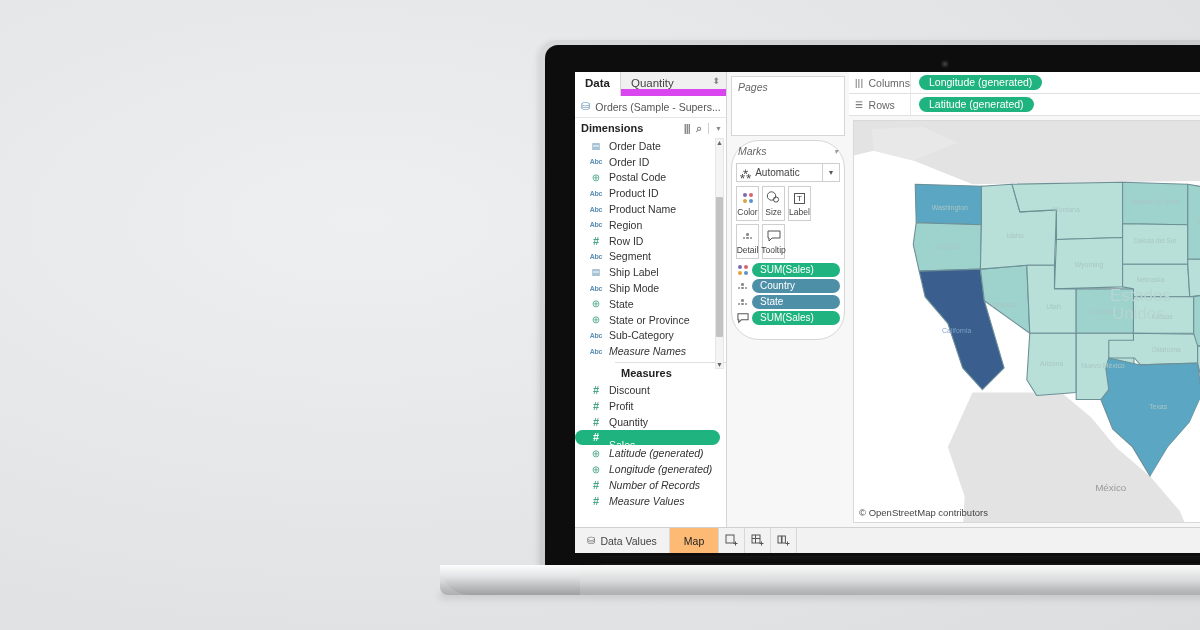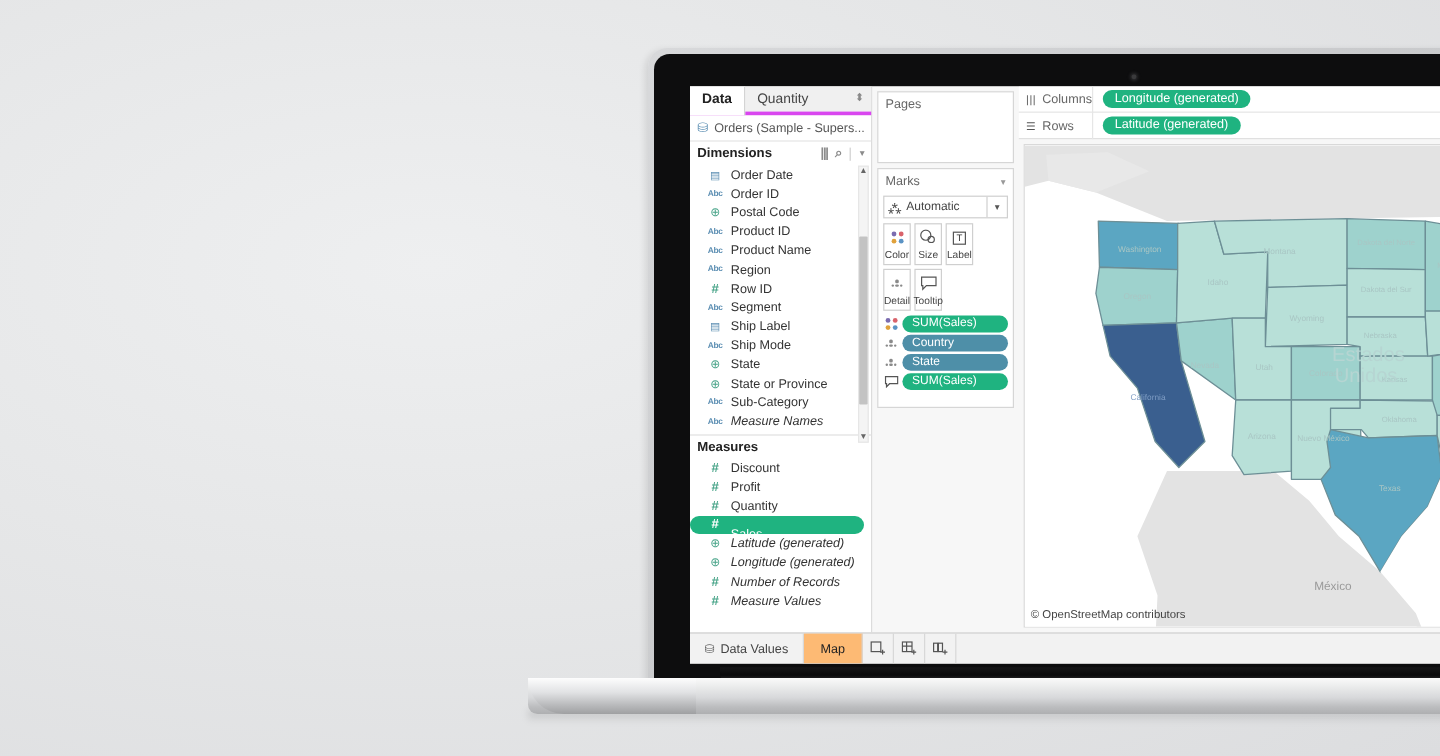--- a/index.html
+++ b/index.html
@@ -56,21 +56,21 @@
     border-radius: 0 0 5px 5px;
   }
 
   
   .ui { position:absolute; left:0; top:0; width:675px; height:481px;
         background:#f7f7f7; font-size:11px; color:#333; }
 
   
   #data-pane { position:absolute; left:0; top:0; width:152px; height:455px;
                background:#fff; border-right:1px solid #d4d4d4; }
-  #pane-tabs { display:flex; height:24px; border-bottom:3px solid #d946ef; background:#f0f0f0; }
+  #pane-tabs { display:flex; height:24px; border-bottom:7px solid #d946ef; background:#f0f0f0; }
   .pane-tab { padding:5px 10px 0 10px; font-size:11.5px; color:#444; height:24px;}
   .pane-tab.active { background:#fff; font-weight:bold; color:#222; border-right:1px solid #d4d4d4;}
   .pane-tab.inactive { color:#444; flex:1; }
   .tab-spin { margin-left:auto; padding:4px 6px 0 0; color:#888; font-size:9px; }
 
   .ds-row { display:flex; align-items:center; gap:5px; height:22px; padding:0 6px;
             border-bottom:1px solid #e5e5e5; color:#555; }
   .ds-row .txt { font-size:10.5px; color:#555; white-space:nowrap; overflow:hidden; }
 
   .sec-head { display:flex; align-items:center; height:20px; padding:0 4px 0 6px;
@@ -95,21 +95,21 @@
   .scroll-track { position:absolute; right:2px; top:0; width:9px; background:#f4f4f4;
                   border:1px solid #e6e6e6; }
   .scroll-thumb { position:absolute; left:0; width:7px; background:#c3c3c3; border-radius:1px; }
   .scroll-arrow { position:absolute; left:0; width:7px; text-align:center; font-size:7px; color:#666; }
 
   .meas-head { border-top:1px solid #e0e0e0; margin-top:2px; }
 
   
   #shelf-col { position:absolute; left:152px; top:0; width:122px; height:455px; background:#f7f7f7; padding:4px; }
   .card { background:#fff; border:1px solid #d6d6d6; margin-bottom:4px; }
-  .card-title { font-size:10.5px; color:#666; padding:4px 6px; }
+  .card-title { font-size:10.5px; color:#666; padding:4px 6px;font-style:italic; }
   .card-title.with-caret { display:flex; align-items:center; }
   .card-title .caret { margin-left:auto; color:#999; font-size:8px; }
 
   .mark-type { display:flex; align-items:center; gap:4px; margin:2px 4px 4px 4px;
                border:1px solid #cfcfcf; height:19px; padding:0 3px; background:#fff; font-size:10px; color:#444;}
   .mark-type .mt-drop { margin-left:auto; border-left:1px solid #cfcfcf; padding-left:3px; width:14px; text-align:center; color:#555; font-size:8px; height:17px; line-height:17px;}
 
   .btn-grid { display:flex; gap:3px; padding:0 4px; margin-bottom:3px; }
   .mbtn { width:23px; height:35px; border:1px solid #cfcfcf; background:#fff;
           display:flex; flex-direction:column; align-items:center; justify-content:center; gap:1px; }
@@ -248,21 +248,21 @@
                   <span class="ic abc">Abc</span>
                   <span class="nm ital">Measure Names</span>
                 </div>
                 <div class="scroll-track" style="height: 231.2px;">
                   <div class="scroll-arrow" style="top:0;">▲</div>
                   <div class="scroll-thumb" style="top:58px;height:140px;"></div>
                   <div class="scroll-arrow" style="bottom:0;">▼</div>
                 </div>
               </div>
 
-            <div class="sec-head meas-head" style="margin-top:3px;">
+            <div class="sec-head meas-head" style="margin-top:3px;margin-left:40px;">
               <span>Measures</span>
             </div>
             <div class="field-list" id="meas-list">
                 <div class="field">
                   <span class="ic num">#</span>
                   <span class="nm">Discount</span>
                 </div>
                 <div class="field">
                   <span class="ic num">#</span>
                   <span class="nm">Profit</span>
@@ -292,21 +292,21 @@
                   <span class="nm ital">Measure Values</span>
                 </div>
               </div>
           </div>
 
           <div id="shelf-col">
             <div class="card" style="height:60px;">
               <div class="card-title">Pages</div>
             </div>
 
-            <div class="card" style="height:200px;">
+            <div class="card" style="height:200px;border-radius:28px;">
               <div class="card-title with-caret">
                 <span>Marks</span>
                 <span class="caret">▾</span>
               </div>
 
               <div class="mark-type">
                 <span style="font-size:10px;">⁂</span>
                 <span>Automatic</span>
                 <span class="mt-drop">▾</span>
               </div>

